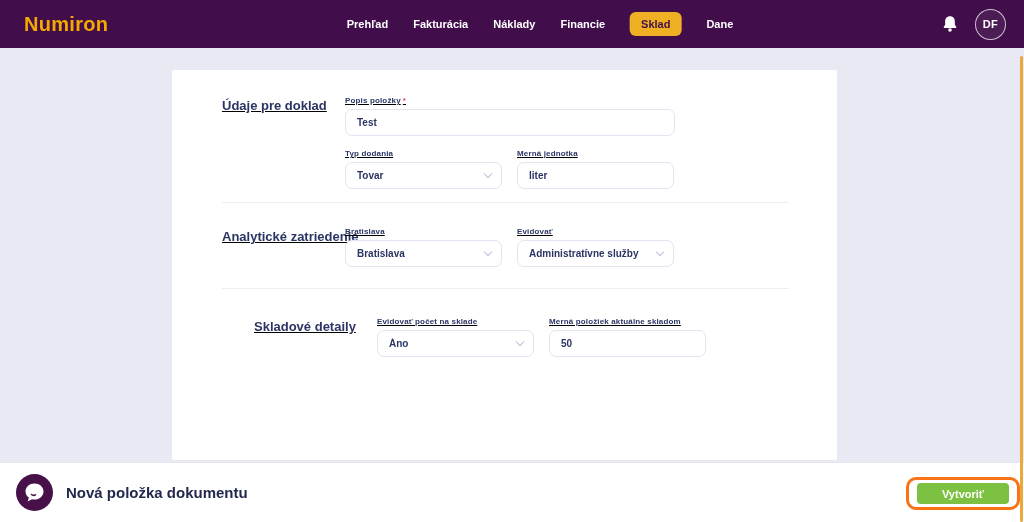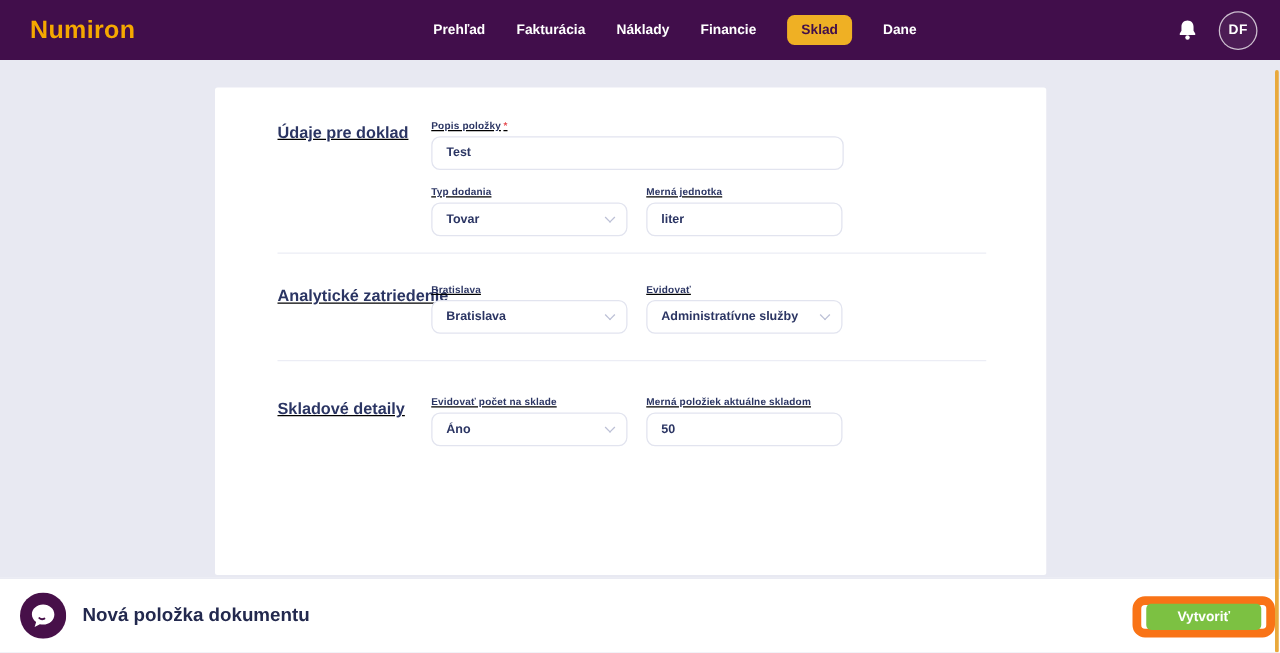--- a/index.html
+++ b/index.html
@@ -35,33 +35,33 @@
   .req { color:#E5484D; margin-left:2px; }
   .input-wrap { position:relative; }
   .input { width:100%; height:27px; border:1px solid #E2E4EF; border-radius:7px; background:#fff;
            padding:0 11px; font-family:"Liberation Sans", sans-serif; font-size:10px; font-weight:600;
            color:#2B3563; outline:none; }
   .chev { position:absolute; right:11px; top:9px; width:6px; height:6px;
           border-right:1.4px solid #BCC0D6; border-bottom:1.4px solid #BCC0D6; transform:rotate(45deg); }
   .divider { border:none; border-top:1px solid #ECEDF5; margin:0 48px 0 50px; }
   .divider.d2 { margin-top:8px; }
   .sec2 { padding-top:24px; }
-  .sec3 { padding-top:28px; }
+  .sec3 { padding-top:28px;margin-left:32px; }
 
   
   .scrollbar { position:absolute; right:1px; top:56px; bottom:0; width:3px; background:#E9A93C;
                border-radius:2px; cursor:pointer; z-index:6; }
 
   
   .footer { position:absolute; left:0; right:0; bottom:0; height:60px; background:#fff;
             border-top:1px solid #E4E5EF; display:flex; align-items:center; padding:0 16px; z-index:5; }
   .chat-circle { width:37px; height:37px; flex:none; }
   .footer-title { margin-left:13px; font-size:15px; font-weight:600; color:#23294E; }
   .annotation { position:absolute; right:4px; bottom:12px; width:114px; height:33px;
-                border:7px solid #f97316; border-radius:10px;
+                border:3px solid #f97316; border-radius:10px;
                 display:flex; align-items:center; justify-content:center; }
   .create-btn { width:92px; height:21px; background:#7CC142; border:none; border-radius:4px;
                 color:#fff; font-family:"Liberation Sans", sans-serif; font-size:11px; font-weight:700;
                 cursor:pointer; }
 </style>
 </head>
 <body>
 
 <div class="viewport">
 

